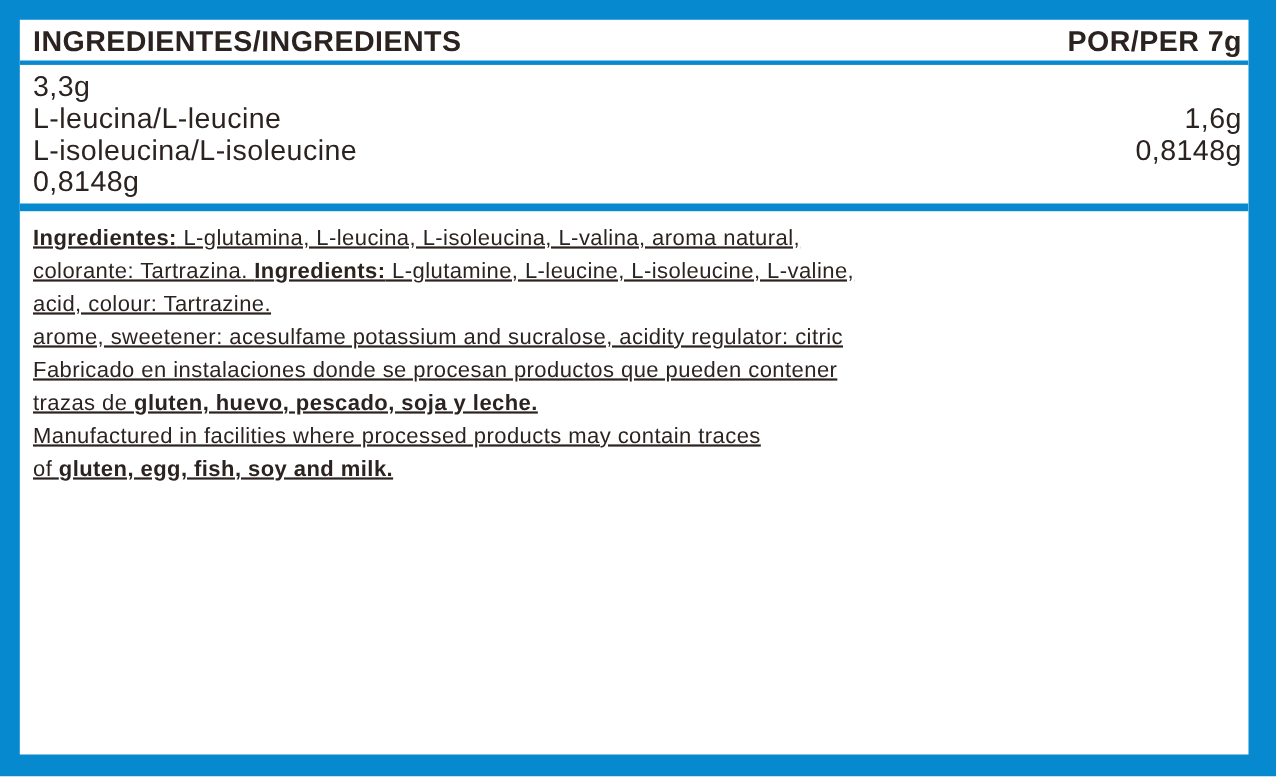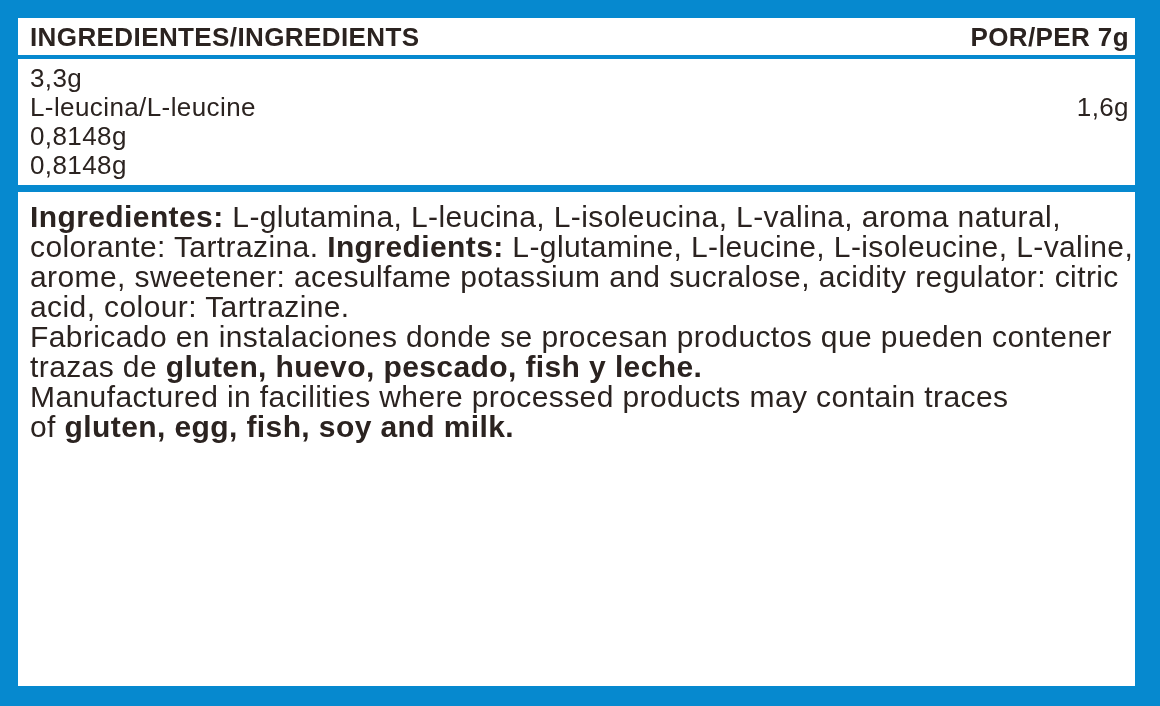--- a/index.html
+++ b/index.html
@@ -33,23 +33,24 @@
     box-sizing:border-box;
     padding:5px 6px 5px 12px;
     font-size:26px;
     line-height:29px;
     letter-spacing:0.4px;
   }
   .nutrient-row{display:flex;justify-content:space-between;white-space:nowrap;}
   .paragraph{
     box-sizing:border-box;
     padding:10px 6px 0 12px;
-    font-size:30px;
+    font-size:20px;
     line-height:30px;
     letter-spacing:0.4px;
+    text-decoration:underline;
   }
   .para-line{white-space:nowrap;}
   .seg-bold{font-weight:bold;}
 </style>
 </head>
 <body>
 
 <div class="label-frame">
 
   <div class="header">
@@ -61,47 +62,48 @@
 
   <div class="nutrients">
     <div class="nutrient-row">
       <span>3,3g</span>
     </div>
     <div class="nutrient-row">
       <span>L-leucina/L-leucine</span>
       <span>1,6g</span>
     </div>
     <div class="nutrient-row">
+      <span>L-isoleucina/L-isoleucine</span>
       <span>0,8148g</span>
     </div>
     <div class="nutrient-row">
       <span>0,8148g</span>
     </div>
   </div>
 
   <div class="divider thick"></div>
 
   <div class="paragraph">
     <div class="para-line">
       <span class="seg-bold">Ingredientes:</span><span> L-glutamina, L-leucina, L-isoleucina, L-valina, aroma natural,</span>
     </div>
     <div class="para-line">
       <span>colorante: Tartrazina. </span><span class="seg-bold">Ingredients:</span><span> L-glutamine, L-leucine, L-isoleucine, L-valine,</span>
     </div>
     <div class="para-line">
-      <span>arome, sweetener: acesulfame potassium and sucralose, acidity regulator: citric</span>
+      <span>acid, colour: Tartrazine.</span>
     </div>
     <div class="para-line">
-      <span>acid, colour: Tartrazine.</span>
+      <span>arome, sweetener: acesulfame potassium and sucralose, acidity regulator: citric</span>
     </div>
     <div class="para-line">
       <span>Fabricado en instalaciones donde se procesan productos que pueden contener</span>
     </div>
     <div class="para-line">
-      <span>trazas de </span><span class="seg-bold">gluten, huevo, pescado, fish y leche.</span>
+      <span>trazas de </span><span class="seg-bold">gluten, huevo, pescado, soja y leche.</span>
     </div>
     <div class="para-line">
       <span>Manufactured in facilities where processed products may contain traces</span>
     </div>
     <div class="para-line">
       <span>of </span><span class="seg-bold">gluten, egg, fish, soy and milk.</span>
     </div>
   </div>
 
 </div>

